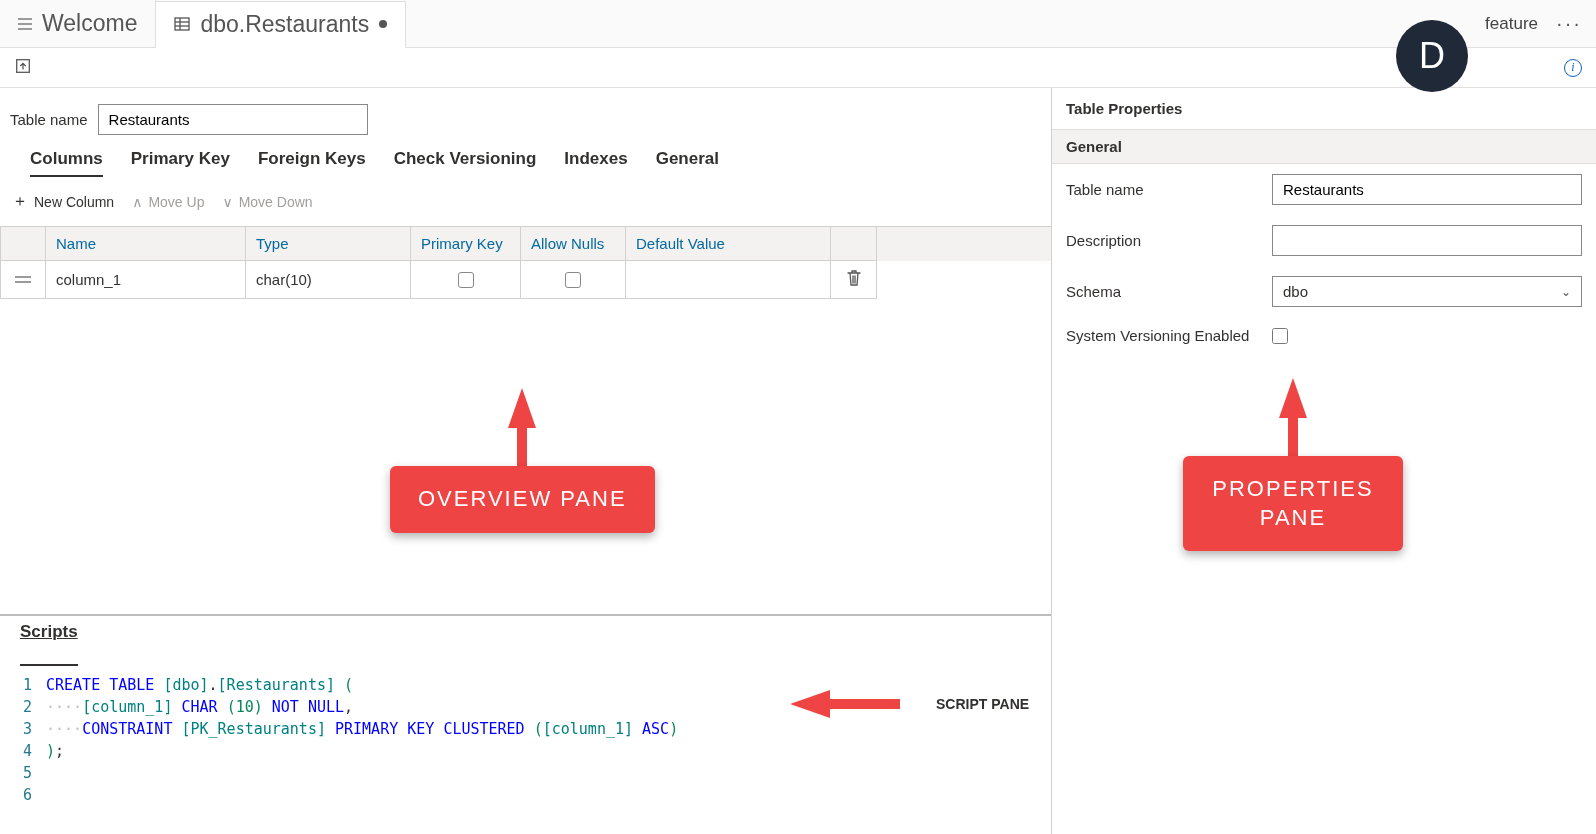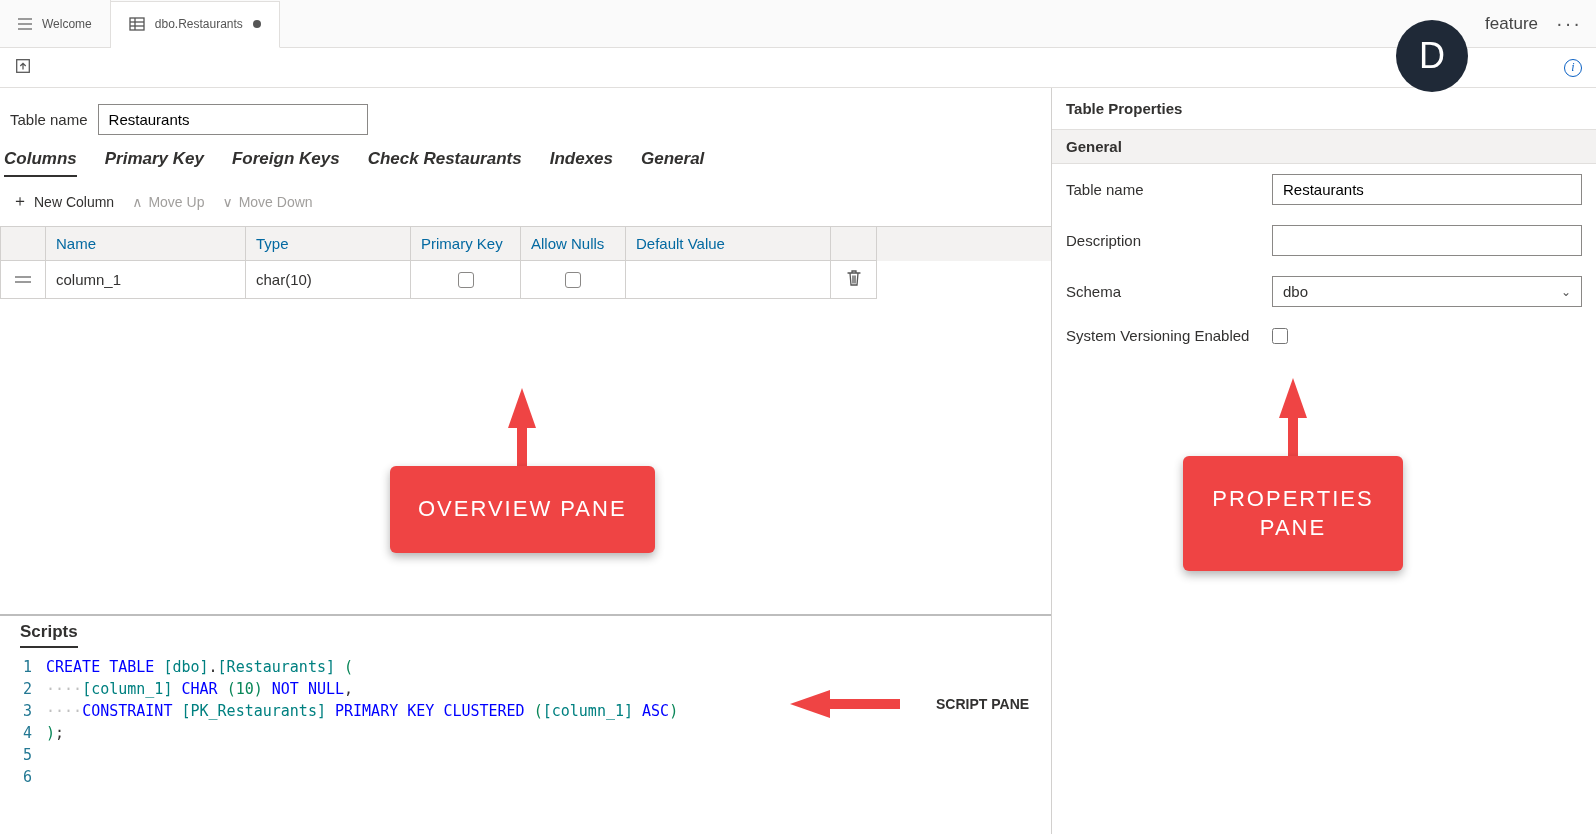--- a/index.html
+++ b/index.html
@@ -1,20 +1,20 @@
 <!DOCTYPE html>
 <html><head>
 <meta charset="utf-8">
 <style>
   * { box-sizing: border-box; margin: 0; padding: 0; }
   html, body { width: 1596px; height: 834px; font-family: "Segoe UI", Arial, sans-serif; font-size: 14px; color: #323130; background: #fff; overflow: hidden; }
 
   
   .tabbar { display: flex; align-items: center; height: 48px; background: #fafafa; border-bottom: 1px solid #e1dfdd; position: relative; }
-  .tab { display: flex; align-items: center; gap: 10px; padding: 0 18px; height: 100%; font-size: 12px; color: #555; border-right: 1px solid #e1dfdd; }
+  .tab { display: flex; align-items: center; gap: 10px; padding: 0 18px; height: 100%; font-size: 23px; color: #555; border-right: 1px solid #e1dfdd; }
   .tab.active { background: #fff; border-top: 1px solid #e1dfdd; border-bottom: 1px solid #fff; margin-bottom: -1px; }
   .tab .hamburger-lines { display:inline-flex; flex-direction:column; gap:3px; }
   .tab .hamburger-lines span { display:block; width:14px; height:2px; background:#9b9b9b; }
   .tab .dirty-dot { width:8px; height:8px; background:#555; border-radius:50%; }
   .tabbar .spacer { flex:1; }
   .tabbar .more { padding: 0 14px; font-size:20px; color:#555; letter-spacing:2px; }
   .tabbar .partialtxt { font-size:17px; color:#444; padding-right:4px;}
 
   
   .toolbarstrip { display:flex; align-items:center; height:40px; padding:0 14px; border-bottom:1px solid #e1dfdd; justify-content:space-between;}
@@ -24,21 +24,21 @@
   .body-split { display:flex; height: calc(834px - 48px - 40px); }
   .left-pane { flex:1; display:flex; flex-direction:column; border-right:1px solid #d2d0ce; }
   .right-pane { width:544px; display:flex; flex-direction:column; }
 
   
   .overview { flex:1; padding:10px 0 0 0; position:relative; }
   .tablename-row { display:flex; align-items:center; gap:10px; padding:6px 10px 14px 10px;}
   .tablename-row label { font-size:15px; }
   .tablename-row input { width:270px; padding:6px 10px; font-size:15px; border:1px solid #8a8886; }
 
-  .designer-tabs { display:flex; gap:28px; padding:0 4px; border-bottom:none;font-style:italic;}
+  .designer-tabs { display:flex; gap:28px; padding:0 30px; border-bottom:none;}
   .designer-tab { font-size:17px; font-weight:600; padding-bottom:6px; color:#323130; border-bottom:2px solid transparent; }
   .designer-tab.active { border-bottom-color:#323130; }
 
   .col-actions { display:flex; align-items:center; gap:18px; padding:14px 12px;}
   .col-actions .act { display:flex; align-items:center; gap:6px; font-size:14px; color:#323130; }
   .col-actions .act.disabled { color:#a19f9d; }
   .col-actions .plus { font-size:16px; }
 
   .grid { border-top:1px solid #d2d0ce; }
   .grid-head, .grid-row { display:grid; grid-template-columns: 46px 200px 165px 110px 105px 205px 46px; }
@@ -50,39 +50,39 @@
   .grid-row .cell .cbx { width:16px; height:16px; border:1.5px solid #8a8886; border-radius:3px; margin:0 auto; }
   .grid-row .cell.center { justify-content:center; }
   .draghandle { display:flex; flex-direction:column; gap:3px; align-items:center; }
   .draghandle span { display:block; width:16px; height:2px; background:#9b9b9b; }
   .trash svg { width:16px; height:18px; }
 
   
   .callout { position:absolute; display:flex; flex-direction:column; align-items:center; z-index:50; }
   .callout .arrow-up { width:0; height:0; border-left:14px solid transparent; border-right:14px solid transparent; border-bottom:40px solid #ef4444; }
   .callout .arrow-stem { width:10px; height:40px; background:#ef4444; margin-top:-2px;}
-  .callout .label { background:#ef4444; color:#fff; font-size:22px; letter-spacing:2px; padding:29px 28px; border-radius:6px; box-shadow:0 4px 10px rgba(0,0,0,0.3); text-align:center; line-height:1.3; white-space:pre; }
+  .callout .label { background:#ef4444; color:#fff; font-size:22px; letter-spacing:2px; padding:19px 28px; border-radius:6px; box-shadow:0 4px 10px rgba(0,0,0,0.3); text-align:center; line-height:1.3; white-space:pre; }
   .callout-h { position:absolute; display:flex; align-items:center; z-index:50; }
   .callout-h .arrow-left { width:0; height:0; border-top:14px solid transparent; border-bottom:14px solid transparent; border-right:40px solid #ef4444; }
   .callout-h .arrow-stem-h { height:10px; width:70px; background:#ef4444; }
 
   
   .props-title { padding:12px 14px; font-size:15px; font-weight:700; }
   .props-section-h { background:#f3f2f1; padding:8px 14px; font-size:15px; font-weight:700; border-top:1px solid #e1dfdd; border-bottom:1px solid #e1dfdd;}
   .prop-row { display:flex; align-items:center; padding:10px 14px; gap:8px;}
   .prop-row label { flex:0 0 198px; font-size:15px; }
   .prop-row input[type=text] { flex:1; border:1px solid #8a8886; padding:6px 10px; font-size:15px; }
   .prop-row .select { flex:1; border:1px solid #8a8886; padding:6px 10px; font-size:15px; display:flex; justify-content:space-between; align-items:center;}
   .prop-row .select .chev { font-size:12px; color:#555; }
   .prop-row input[type=checkbox] { width:16px; height:16px; }
 
   
   .script-pane { border-top:2px solid #bdbdbd; height:220px; display:flex; flex-direction:column;}
   .script-tabs { padding:6px 20px 0 20px; }
-  .script-tab { display:inline-block; font-size:17px; font-weight:600; padding-bottom:4px; border-bottom:2px solid #323130;}
+  .script-tab { display:inline-block; font-size:17px; font-weight:600; padding-bottom:22px; border-bottom:2px solid #323130;text-decoration:underline;}
   .editor { font-family: Consolas, monospace; font-size:15px; padding:8px 0 0 0; line-height:22px; flex:1; overflow:hidden; position:relative;}
   .code-line { display:flex; }
   .lnum { width:46px; text-align:right; padding-right:14px; color:#237893; }
   .code { white-space:pre; }
   .kw { color:#0000ff; }
   .fn { color:#008080; }
   .br { color:#098658; }
   .dots { color:#bbb; }
 
   
@@ -138,21 +138,21 @@
     <div class="overview">
       <div class="tablename-row">
         <label>Table name</label>
         <input type="text" value="Restaurants" style="">
       </div>
 
       <div class="designer-tabs">
         <div class="designer-tab active">Columns</div>
         <div class="designer-tab">Primary Key</div>
         <div class="designer-tab">Foreign Keys</div>
-        <div class="designer-tab">Check Restaurants</div>
+        <div class="designer-tab">Check Versioning</div>
         <div class="designer-tab">Indexes</div>
         <div class="designer-tab">General</div>
       </div>
 
       <div class="col-actions">
         <span class="act">
           <span class="plus">＋</span>
           <span>New Column</span>
         </span>
         <span class="act disabled">

